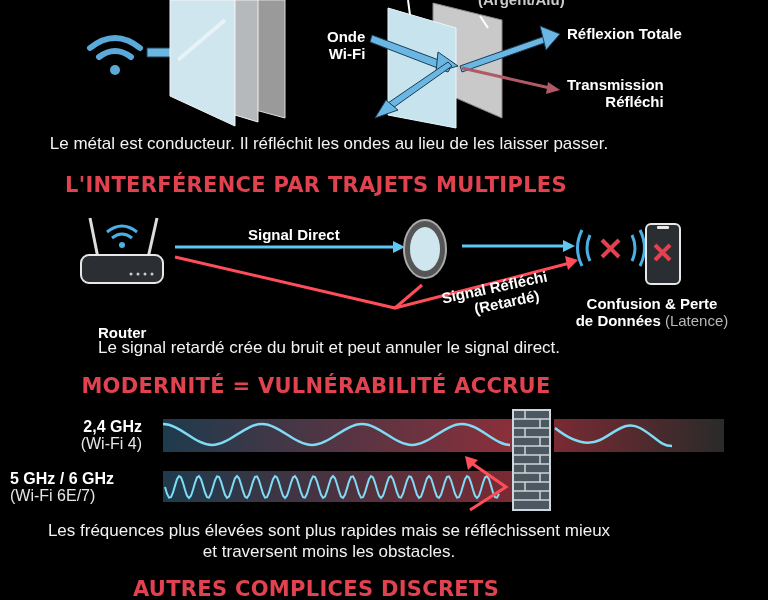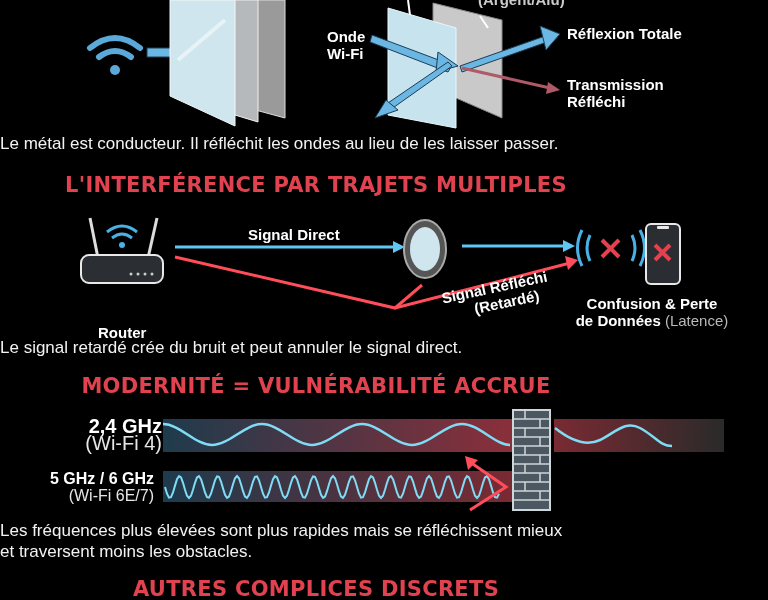--- a/index.html
+++ b/index.html
@@ -1,19 +1,19 @@
 <!DOCTYPE html>
 <html><head>
 <meta charset="utf-8">
 <style>
   html,body{margin:0;padding:0;background:#000;}
   body{width:768px;height:600px;overflow:hidden;position:relative;font-family:"Liberation Sans",sans-serif;color:#fff;}
   .abs{position:absolute;}
-  .lbl{font-family:"Liberation Sans",sans-serif;font-weight:bold;color:#fff;font-size:15px;line-height:17px;}
-  .cap{font-family:"Liberation Sans",sans-serif;color:#f2f2f2;font-size:17px;text-align:left;width:658px;left:0;}
+  .lbl{font-family:"Liberation Sans",sans-serif;font-weight:bold;color:#fff;font-size:15px;line-height:17px;text-align:right;}
+  .cap{font-family:"Liberation Sans",sans-serif;color:#f2f2f2;font-size:17px;text-align:center;width:658px;left:0;}
   .title{font-family:"DejaVu Sans",sans-serif;font-weight:bold;color:#e0434f;font-size:21px;text-align:center;width:632px;left:0;letter-spacing:0.3px;}
   .muted{color:#b9b9b9;font-weight:normal;}
   svg{position:absolute;left:0;top:0;}
   .band{position:absolute;height:33px;}
 </style>
 </head>
 <body>
 
 <div>
 
@@ -158,25 +158,25 @@
       <line x1="525" y1="446" x2="525" y2="455"></line>
         <line x1="540" y1="455" x2="540" y2="464"></line>
       <line x1="525" y1="464" x2="525" y2="473"></line>
         <line x1="540" y1="473" x2="540" y2="482"></line>
       <line x1="525" y1="482" x2="525" y2="491"></line>
         <line x1="540" y1="491" x2="540" y2="500"></line>
     </g>
   </g>
 </svg>
 
-<div class="abs lbl" style="left:28px;top:418px;width:134px;text-align:right;font-size:20px;">
+<div class="abs lbl" style="left:8px;top:418px;width:134px;text-align:right;font-size:16px;">
   <div>2,4 GHz</div>
   <div class="muted" style="color:#e6e6e6;">(Wi-Fi 4)</div>
 </div>
-<div class="abs lbl" style="left:10px;top:470px;width:144px;text-align:right;font-size:16px;">
+<div class="abs lbl" style="left:10px;top:470px;width:144px;text-align:left;font-size:16px;">
   <div>5 GHz / 6 GHz</div>
   <div class="muted" style="color:#e6e6e6;">(Wi-Fi 6E/7)</div>
 </div>
 
 <div class="abs cap" style="top:520px;line-height:21px;">
   <div>Les fréquences plus élevées sont plus rapides mais se réfléchissent mieux</div>
   <div>et traversent moins les obstacles.</div>
 </div>
 
 <div class="abs title" style="top:577px;">AUTRES COMPLICES DISCRETS</div>

